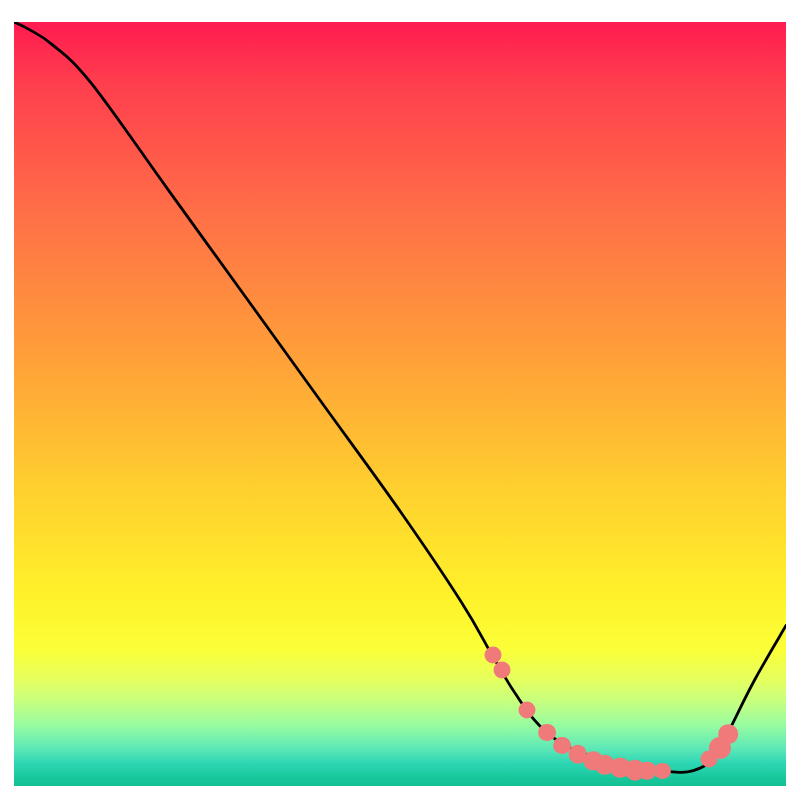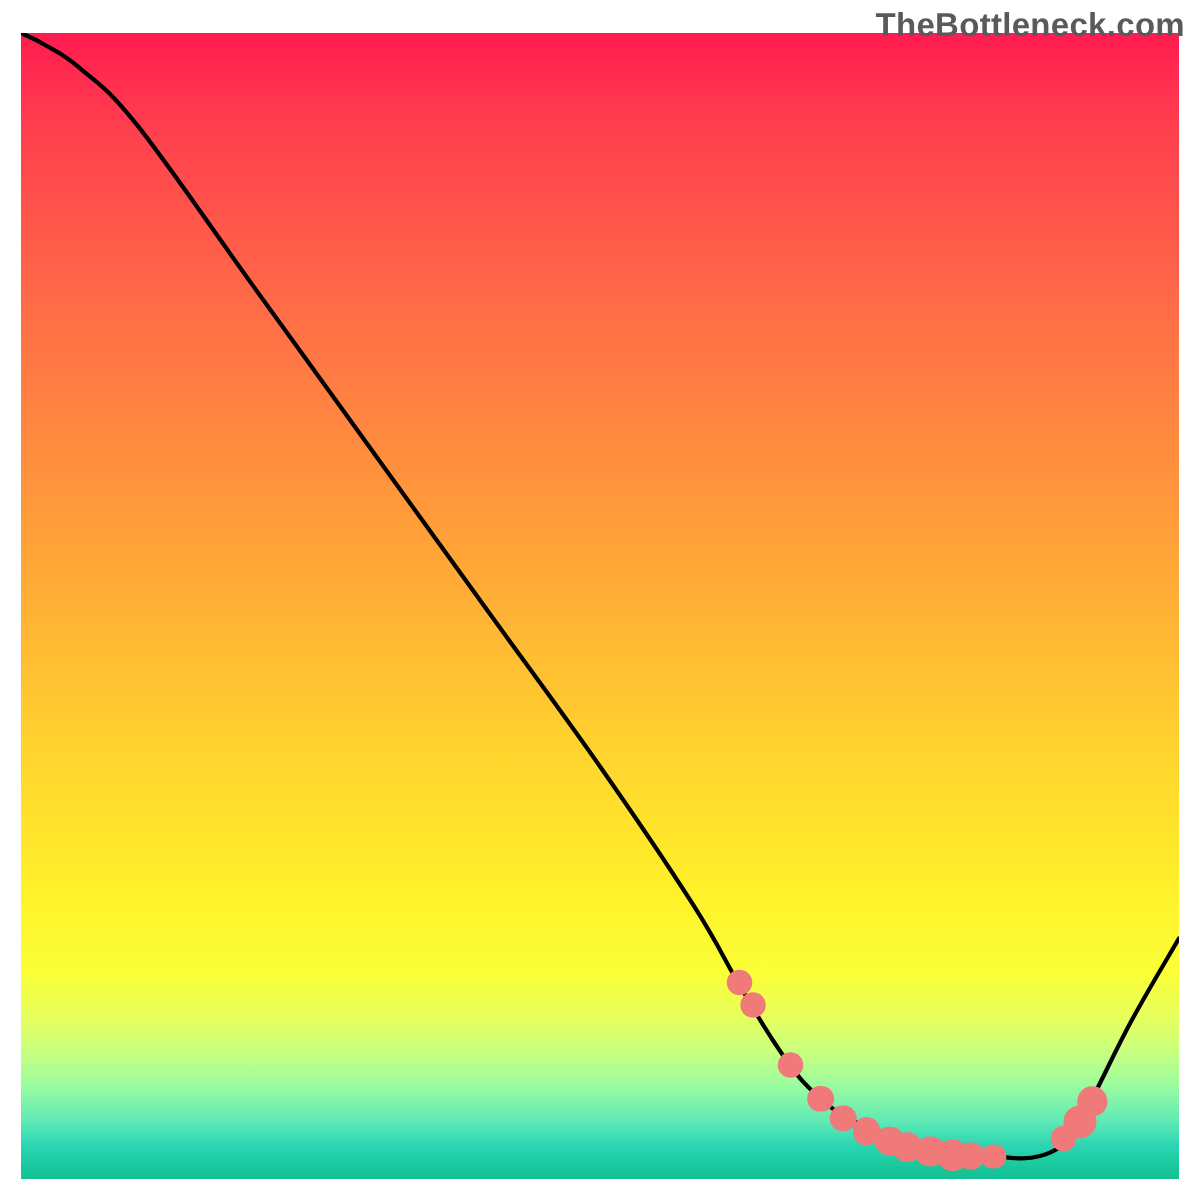--- a/index.html
+++ b/index.html
@@ -79,21 +79,20 @@
     border-radius: 50%;
     background: #f07a7a;
     transform: translate(-50%, -50%);
     pointer-events: none;
   }
 </style>
 </head>
 <body>
 
 <div class="chart-container">
-  <div class="watermark">TheBottleneck.com</div>
   <div class="plot-area">
     <div class="gradient-bg"></div>
     <svg class="overlay" id="svg-overlay" viewBox="0 0 772 764" preserveAspectRatio="none">
       <path id="curve" class="curve-path" d="M 0,0 C 2.7792,1.3751999999999975 8.491999999999999,3.5143999999999735 15.44,7.639999999999986 C 22.387999999999998,11.7656 27.4832,13.29360000000007 38.6,22.920000000000073 C 49.716800000000006,32.54640000000008 56.356,34.991200000000035 77.2,61.120000000000005 C 98.04400000000001,87.24879999999997 126.608,129.57439999999994 154.4,168.07999999999993 C 182.192,206.5855999999999 203.808,236.53439999999995 231.6,275.03999999999996 C 259.392,313.5456 281.00800000000004,343.4944 308.8,382 C 336.592,420.5056 360.98720000000003,453.20480000000003 386,488.96000000000004 C 411.01279999999997,524.7152 431.0848,554.5112 447.76,580.64 C 464.4352,606.7687999999999 468.9128,617.6176 478.64,634.12 C 488.36719999999997,650.6224 493.4624,659.9432 501.8,672.32 C 510.1376,684.6968 515.2328,693.2536 524.96,702.88 C 534.6872000000001,712.5064 541.9440000000001,718.924 555.84,725.8 C 569.736,732.6759999999999 585.4848,736.9544000000001 602.16,741.08 C 618.8352,745.2056 634.5840000000001,747.3448000000001 648.48,748.72 C 662.376,750.0952 669.6328,751.4704 679.36,748.72 C 689.0872,745.9696 695.572,741.6912000000001 702.52,733.44 C 709.468,725.1888 711.0120000000001,716.6320000000001 717.96,702.88 C 724.908,689.1279999999999 731.3928,674.9176 741.12,657.04 C 750.8472,639.1623999999999 766.4416,613.1863999999999 772,603.56"></path>
     </svg>
     <div id="dots">
         <div class="dot" style="left: 478.64px; top: 632.592px; width: 17px; height: 17px; background: rgb(240, 122, 122);"></div>
         <div class="dot" style="left: 487.904px; top: 647.872px; width: 17px; height: 17px; background: rgb(240, 122, 122);"></div>
         <div class="dot" style="left: 513.38px; top: 687.6px; width: 17px; height: 17px; background: rgb(240, 122, 122);"></div>
         <div class="dot" style="left: 532.68px; top: 710.52px; width: 17.85px; height: 17.85px; background: rgb(240, 122, 122);"></div>

